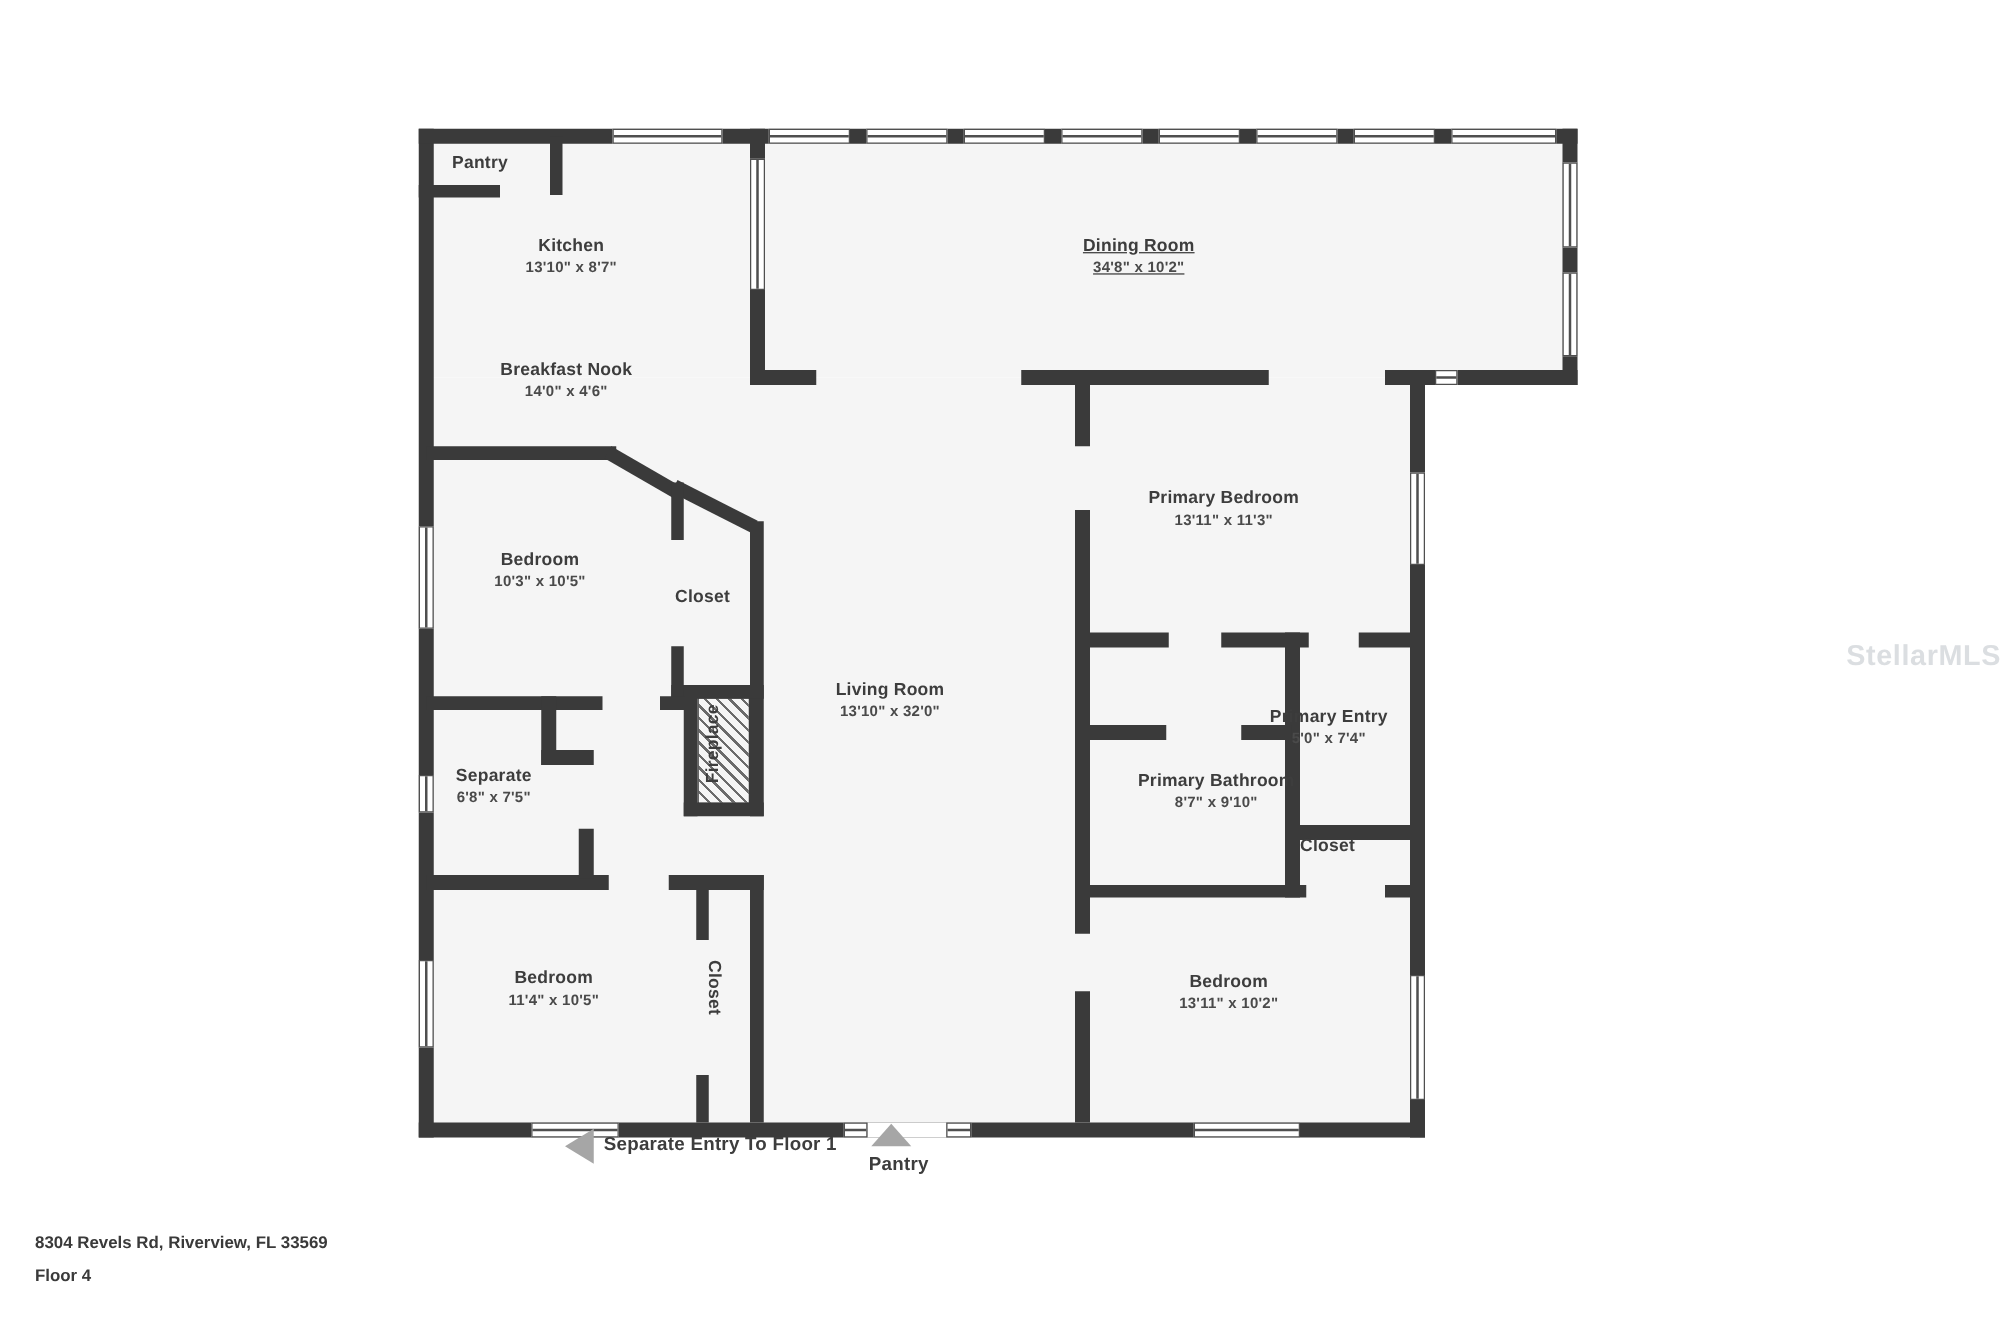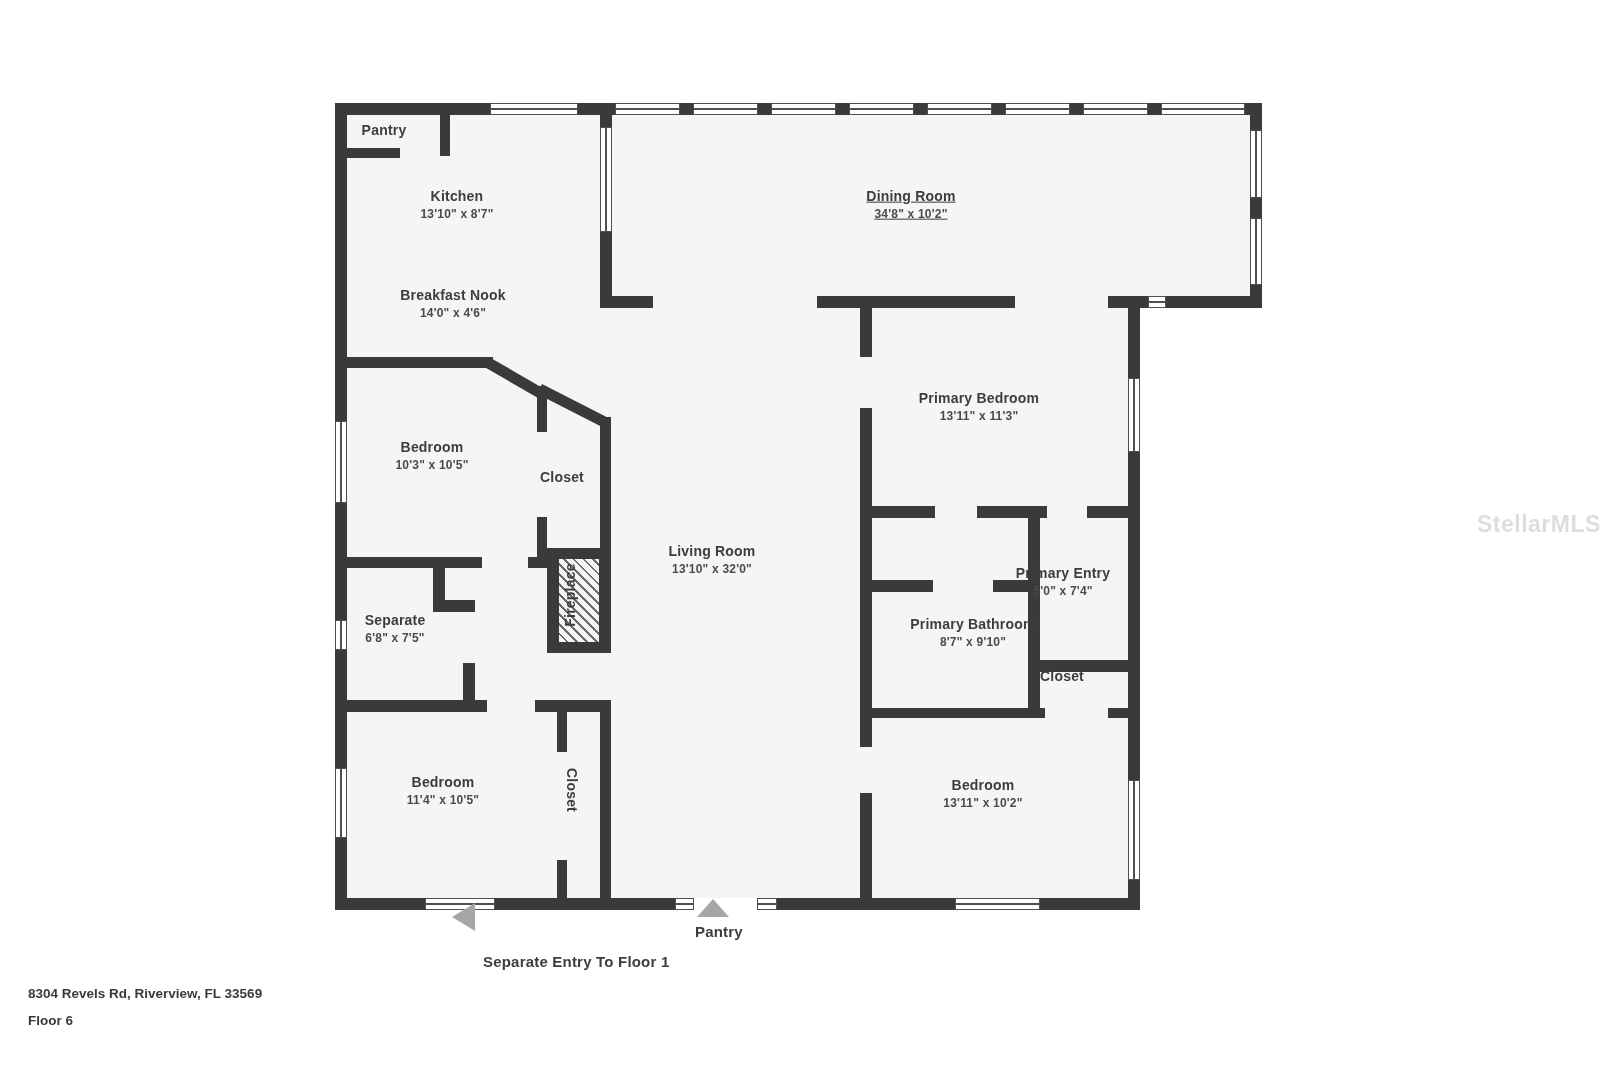--- a/index.html
+++ b/index.html
@@ -181,22 +181,22 @@
   </div>
   <div class="room-label rot-cw" style="left:572px;top:790px;">
     <div class="room-name" style="font-size:14px;">Closet</div>
   </div>
   <div class="room-label" style="left:983px;top:793px;">
     <div class="room-name">Bedroom</div>
     <div class="room-dims">13'11" x 10'2"</div>
   </div>
 
   <div class="tri-left" style="left:452px;top:903px;"></div>
-  <div class="annot" style="left:483px;top:907px;margin-top:46px;">Separate Entry To Floor 1</div>
+  <div class="annot" style="left:483px;top:907px;">Separate Entry To Floor 1</div>
   <div class="tri-up" style="left:697px;top:899px;"></div>
   <div class="annot" style="left:695px;top:923px;">Pantry</div>
 
   <div class="watermark">StellarMLS</div>
 
   <div class="footer-address">8304 Revels Rd, Riverview, FL 33569</div>
-  <div class="footer-floor">Floor 6</div>
+  <div class="footer-floor">Floor 4</div>
 
 </div>
 
 </body></html>

